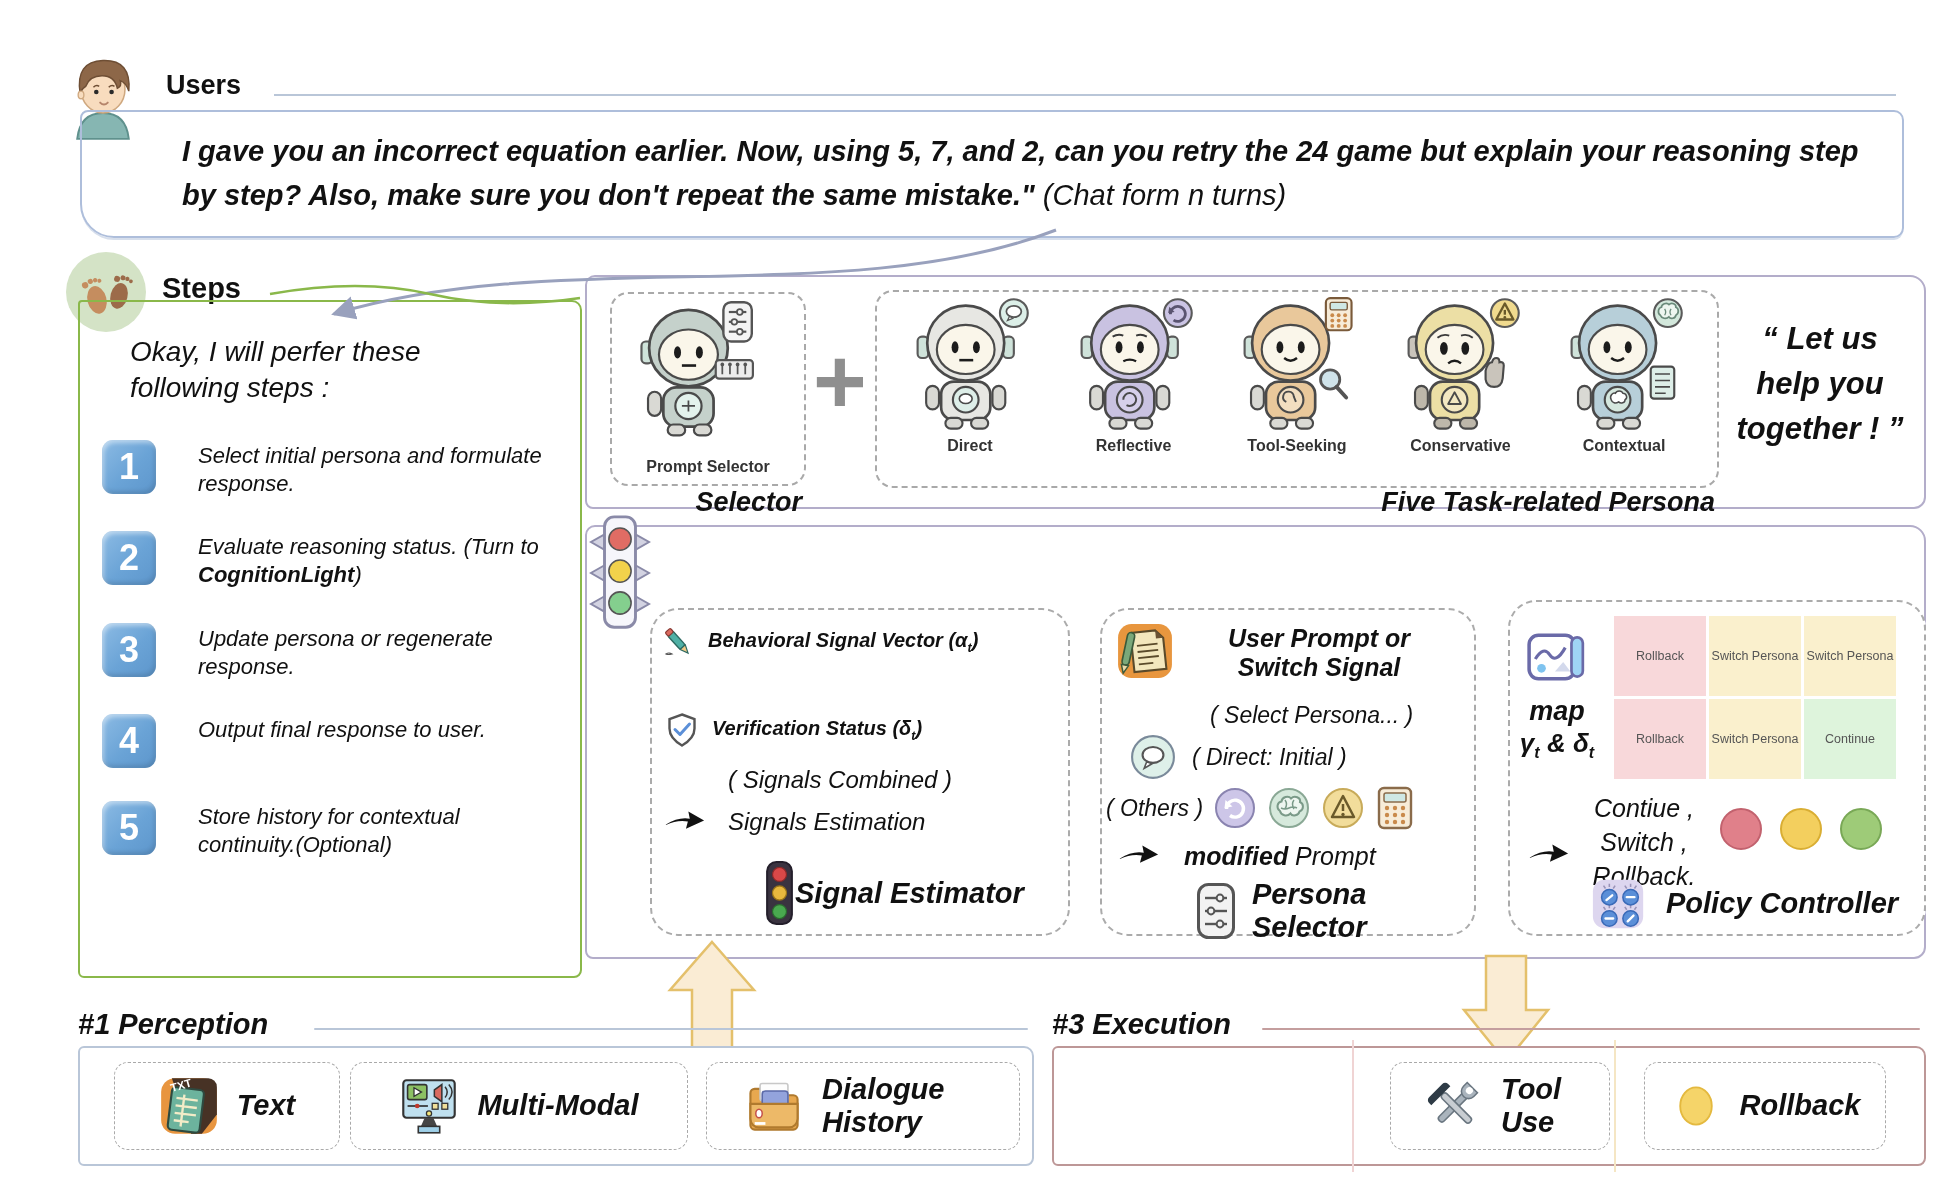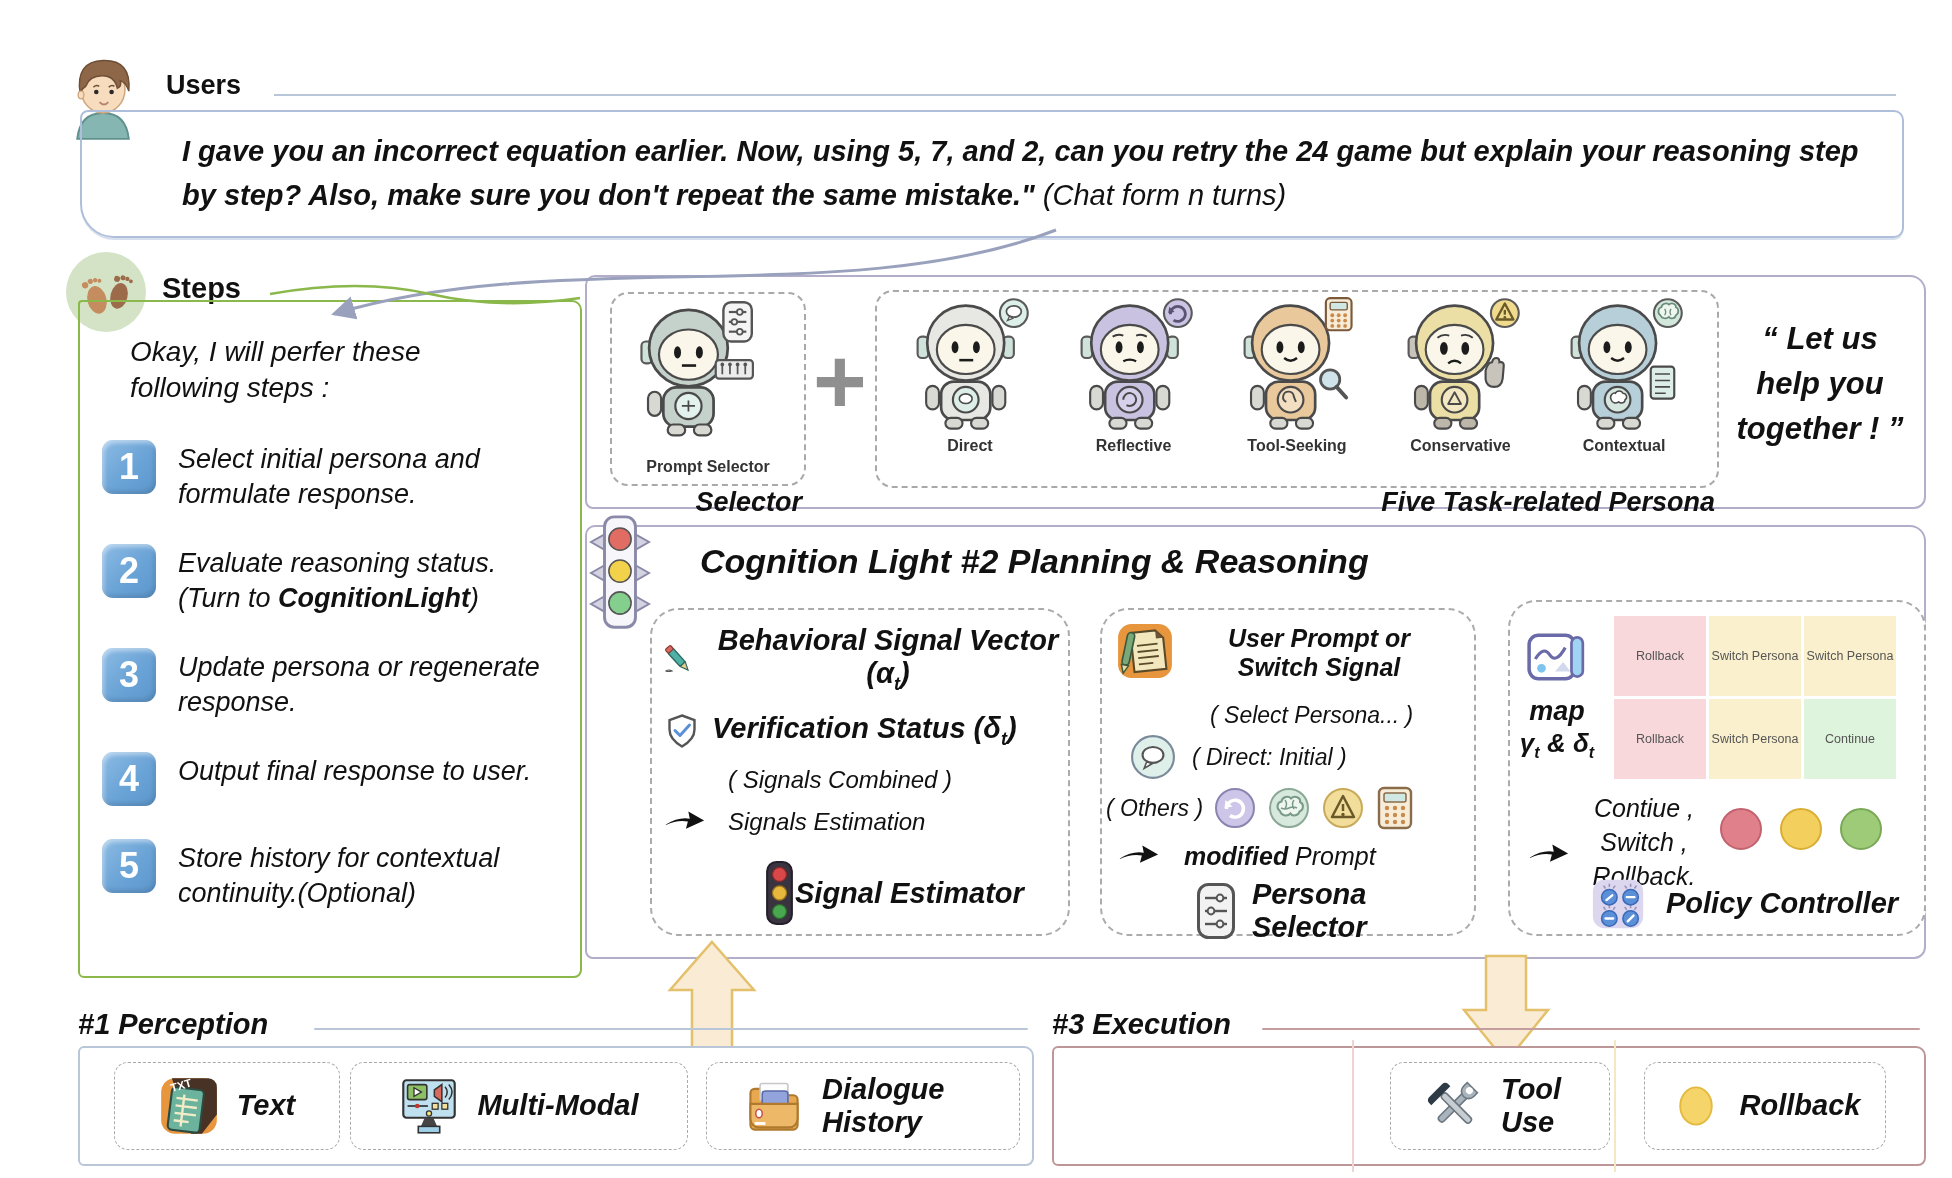--- a/index.html
+++ b/index.html
@@ -18,34 +18,34 @@
   .user-quote{font-size:29px;font-style:italic;line-height:1.5;}
   
   .steps-label{font-size:29px;font-weight:bold;}
   .steps-box{border:2.5px solid #8ab84a;border-radius:4px 10px 8px 6px;}
   .steps-intro{font-size:28px;font-style:italic;line-height:1.3;}
   .step-row{display:flex;gap:22px;align-items:flex-start;}
   .step-num{flex:0 0 54px;width:54px;height:54px;border-radius:11px;
     background:linear-gradient(135deg,#8cbbe4 0%,#6aa3d6 55%,#5d96cc 100%);
     color:#fff;font-size:36px;font-weight:bold;display:flex;align-items:center;justify-content:center;
     box-shadow:inset -2px -3px 4px rgba(0,0,0,.12), inset 2px 3px 4px rgba(255,255,255,.45);}
-  .step-text{font-size:27px;font-style:italic;line-height:1.28;padding-top:2px;}
+  .step-text{font-size:22px;font-style:italic;line-height:1.28;padding-top:2px;margin-left:20px;}
   
   .pbox{border:2.5px solid #b3adca;border-radius:10px 16px 12px 8px;background:#fff;}
   .dashed{border:2px dashed #a9a9a9;border-radius:18px;background:#fff;}
   .panel{border:2px dashed #ababab;border-radius:28px;background:#fff;}
   .plus-sign{font-size:92px;font-weight:bold;color:#8f8f8f;line-height:1;}
   .persona-row{display:flex;justify-content:space-between;align-items:flex-start;padding:4px 14px 0 14px;}
   .persona-cell{display:flex;flex-direction:column;align-items:center;width:158px;}
   .persona-name{font-size:16px;font-weight:bold;color:#333;margin-top:2px;}
   .cap{font-size:27px;font-style:italic;font-weight:bold;text-align:right;}
   .group-quote{font-size:31px;font-style:italic;font-weight:bold;text-align:center;line-height:1.45;}
   
   .cog-title{font-size:34px;font-style:italic;font-weight:bold;}
-  .sig-row{display:flex;align-items:center;gap:12px;font-size:29px;font-style:italic;font-weight:bold;text-align:center;}
+  .sig-row{display:flex;align-items:center;gap:12px;font-size:20px;font-style:italic;font-weight:bold;}
   .plain-it{font-size:24px;font-style:italic;}
   .panel-footer-label{font-size:29px;font-style:italic;font-weight:bold;}
   .grid{display:grid;grid-template-columns:92px 92px 92px;grid-auto-rows:80px;gap:3px;}
   .cell{display:flex;align-items:center;justify-content:center;text-align:center;
     font-size:12.5px;color:#555;line-height:1.3;padding:2px;}
   .cell.pink{background:#f8d8da;}
   .cell.yellow{background:#faf0cd;}
   .cell.green{background:#def4dc;}
   .dot{border-radius:50%;width:38px;height:38px;}
   
@@ -346,21 +346,20 @@
         <path d="M49 22 L63 30 L49 38 z"></path>
           <path d="M49 54 L63 62 L49 70 z"></path>
           <path d="M49 86 L63 94 L49 102 z"></path>
       </g>
       <rect x="17" y="4" width="32" height="114" rx="10" fill="#f6f6fb" stroke="#8a8aa8" stroke-width="3"></rect>
       <circle cx="33" cy="27" r="11.5" fill="#e06c64" stroke="#555" stroke-width="1.6"></circle>
       <circle cx="33" cy="60" r="11.5" fill="#f2d24b" stroke="#555" stroke-width="1.6"></circle>
       <circle cx="33" cy="93" r="11.5" fill="#84cf8e" stroke="#555" stroke-width="1.6"></circle>
     </svg>
   </div>
-  <div class="abs cog-title" style="left:700px;top:542px;">Cognition Light  #2 Planning &amp; Reasoning</div>
 
   <div class="abs panel" style="left:650px;top:608px;width:416px;height:324px;">
     <div class="abs sig-row" style="left:8px;top:14px;">
       <span>
         <svg viewBox="0 0 36 36" width="36" height="36">
           <g transform="rotate(-42 18 18)">
             <rect x="14.5" y="6" width="7" height="19" rx="2" fill="#4fb0a5" stroke="#2d6a62" stroke-width="1.4"></rect>
             <rect x="14.5" y="2.5" width="7" height="5" rx="1.5" fill="#d96a5f" stroke="#8a3a34" stroke-width="1.2"></rect>
             <path d="M14.5 25 l3.5 8 3.5-8 z" fill="#f0c987" stroke="#2d6a62" stroke-width="1.2"></path>
           </g>

